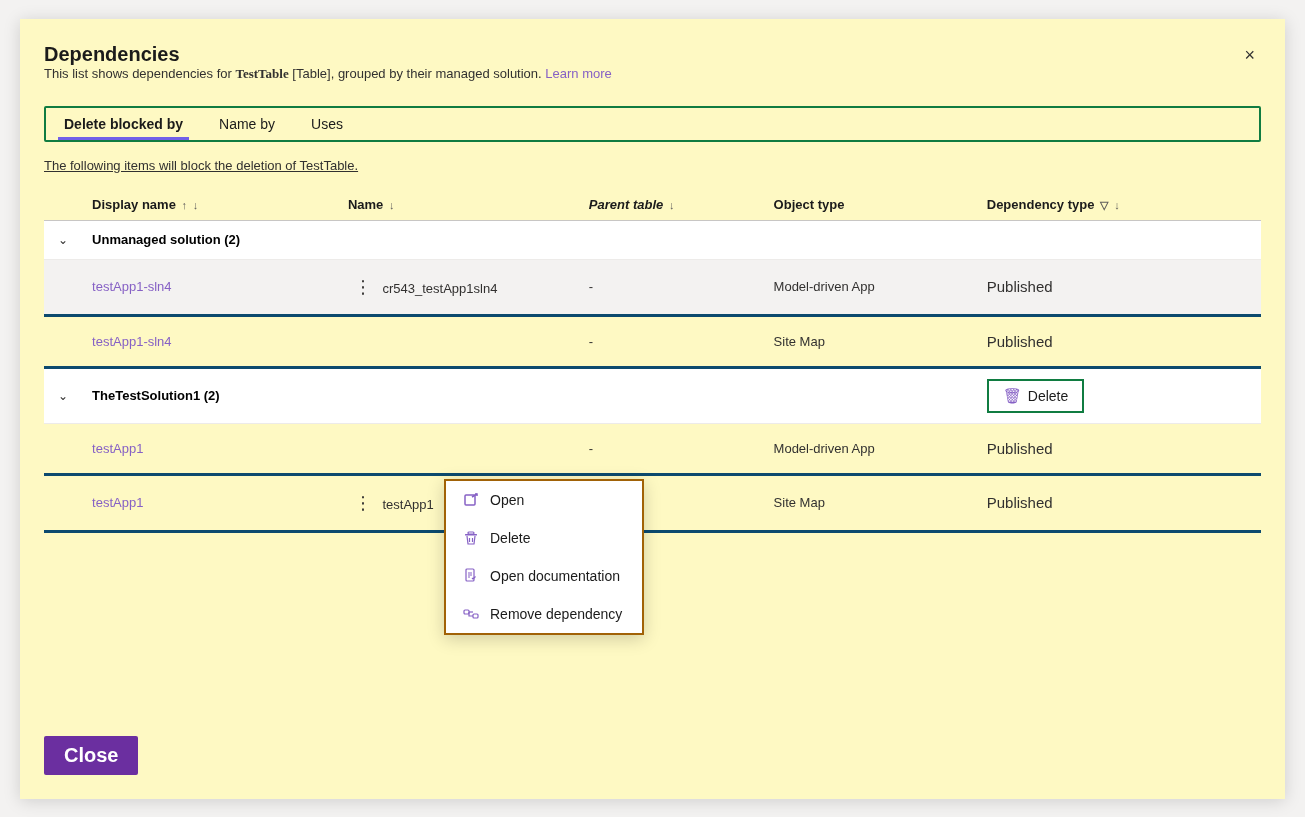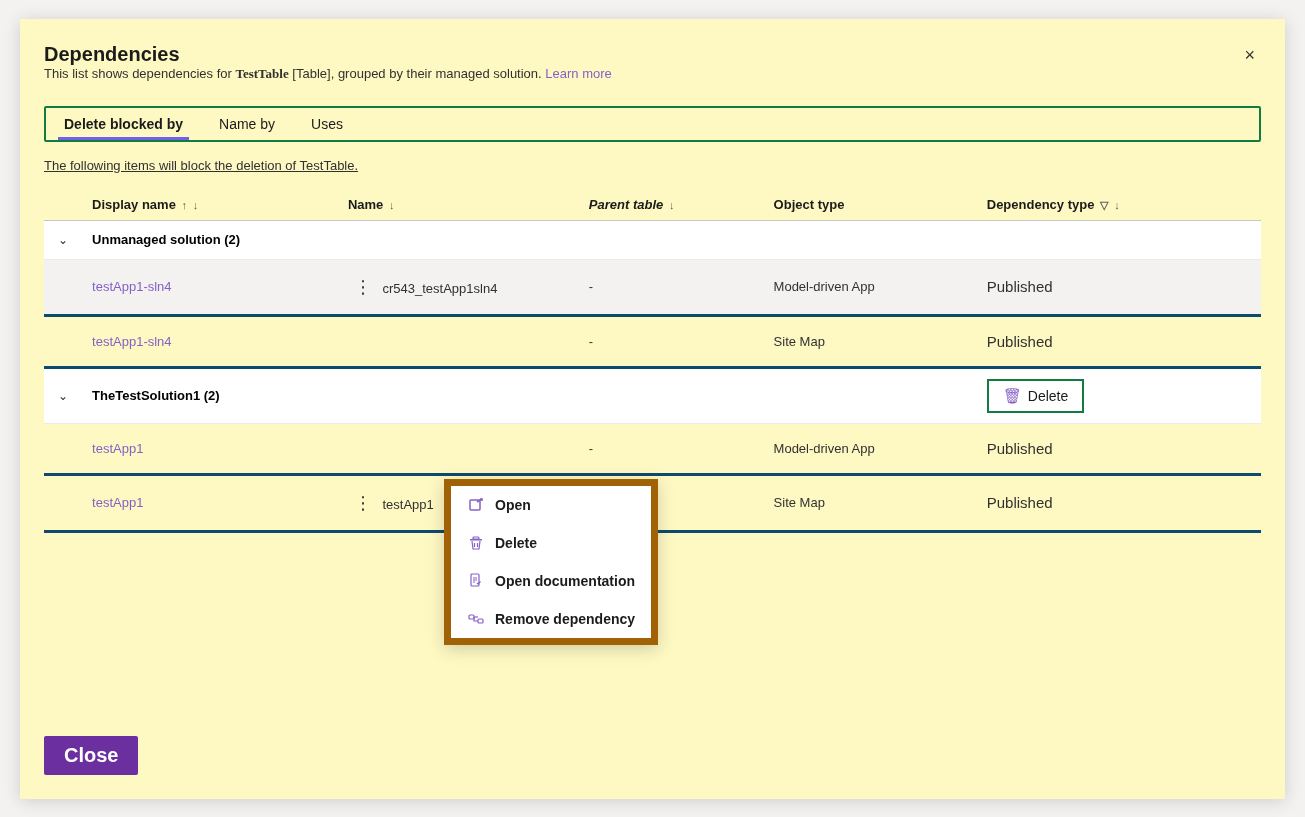--- a/index.html
+++ b/index.html
@@ -151,27 +151,26 @@
       cursor: pointer;
       font-size: 12px;
       color: #323130;
       padding: 2px 4px;
     }
 
     
     .context-menu {
       position: absolute;
       background: #fff;
-      border: 7px solid #a16207;
+      border: 2px solid #a16207;
       box-shadow: 0 4px 16px rgba(0,0,0,0.18);
       z-index: 100;
       min-width: 200px;
       top: 290px;
       left: 400px;
-      font-weight: bold;
     }
     .context-menu-item {
       display: flex;
       align-items: center;
       gap: 10px;
       padding: 10px 16px;
       cursor: pointer;
       font-size: 14px;
       color: #1b1b1b;
     }

